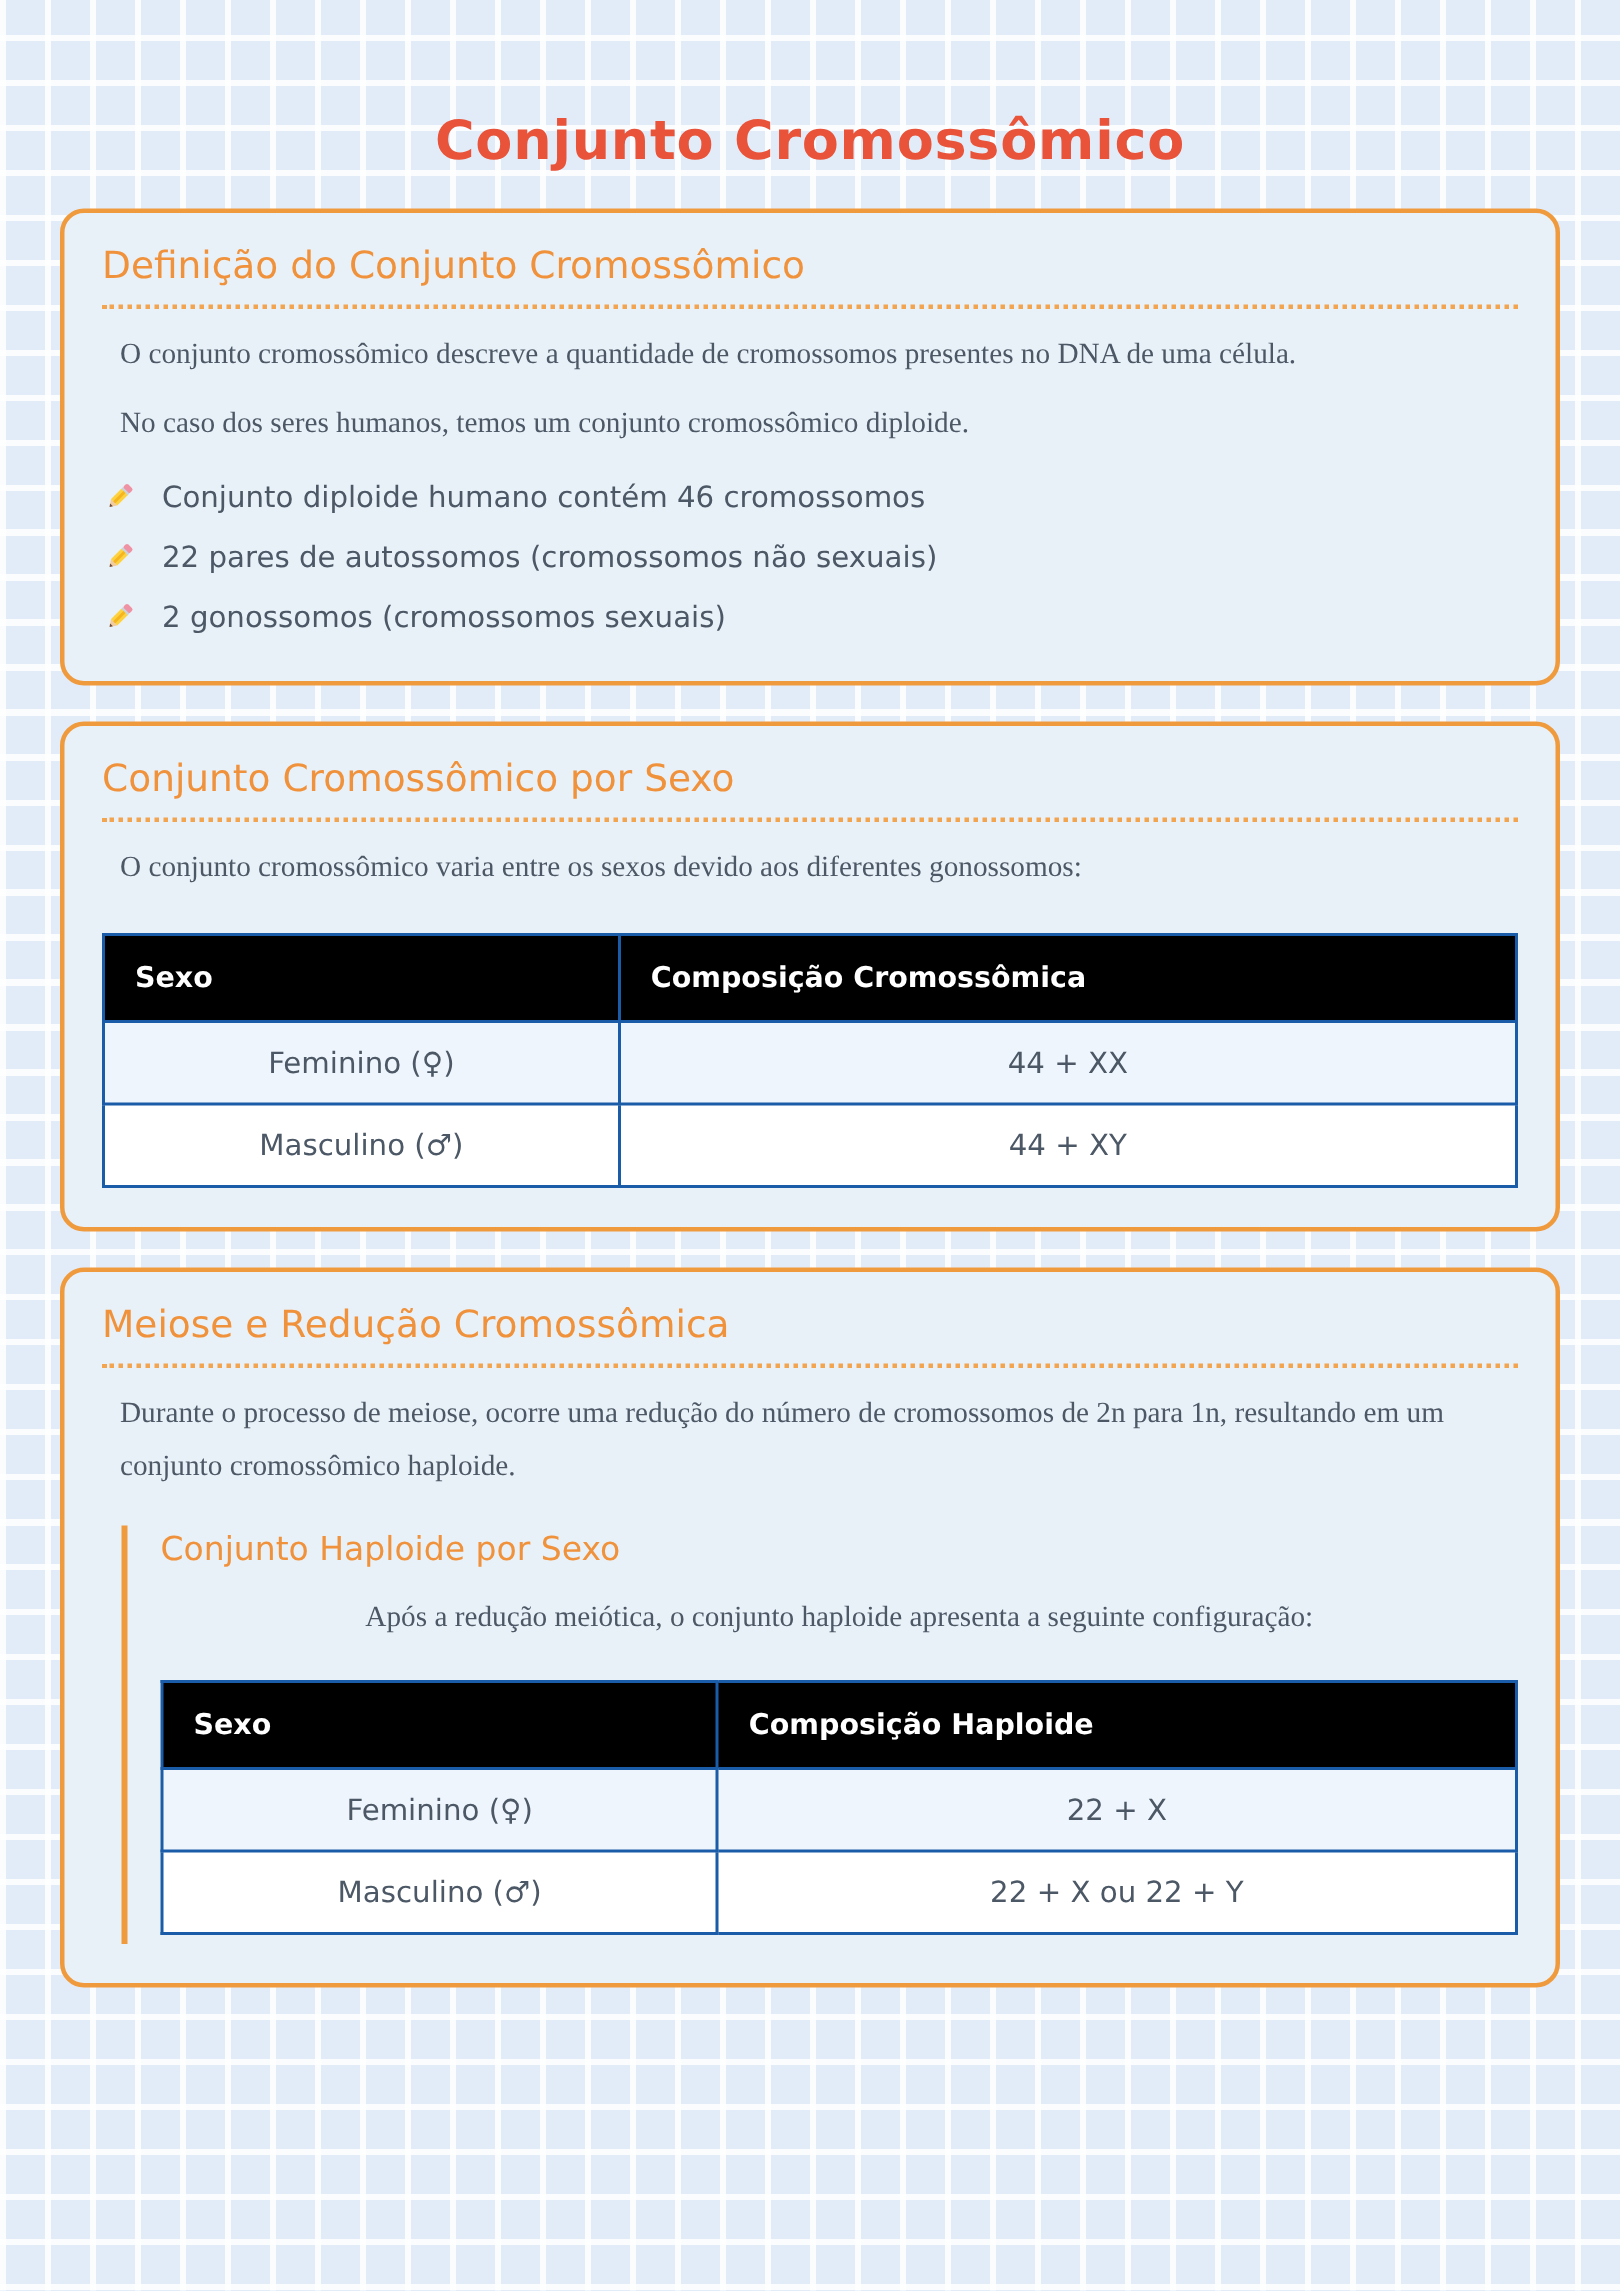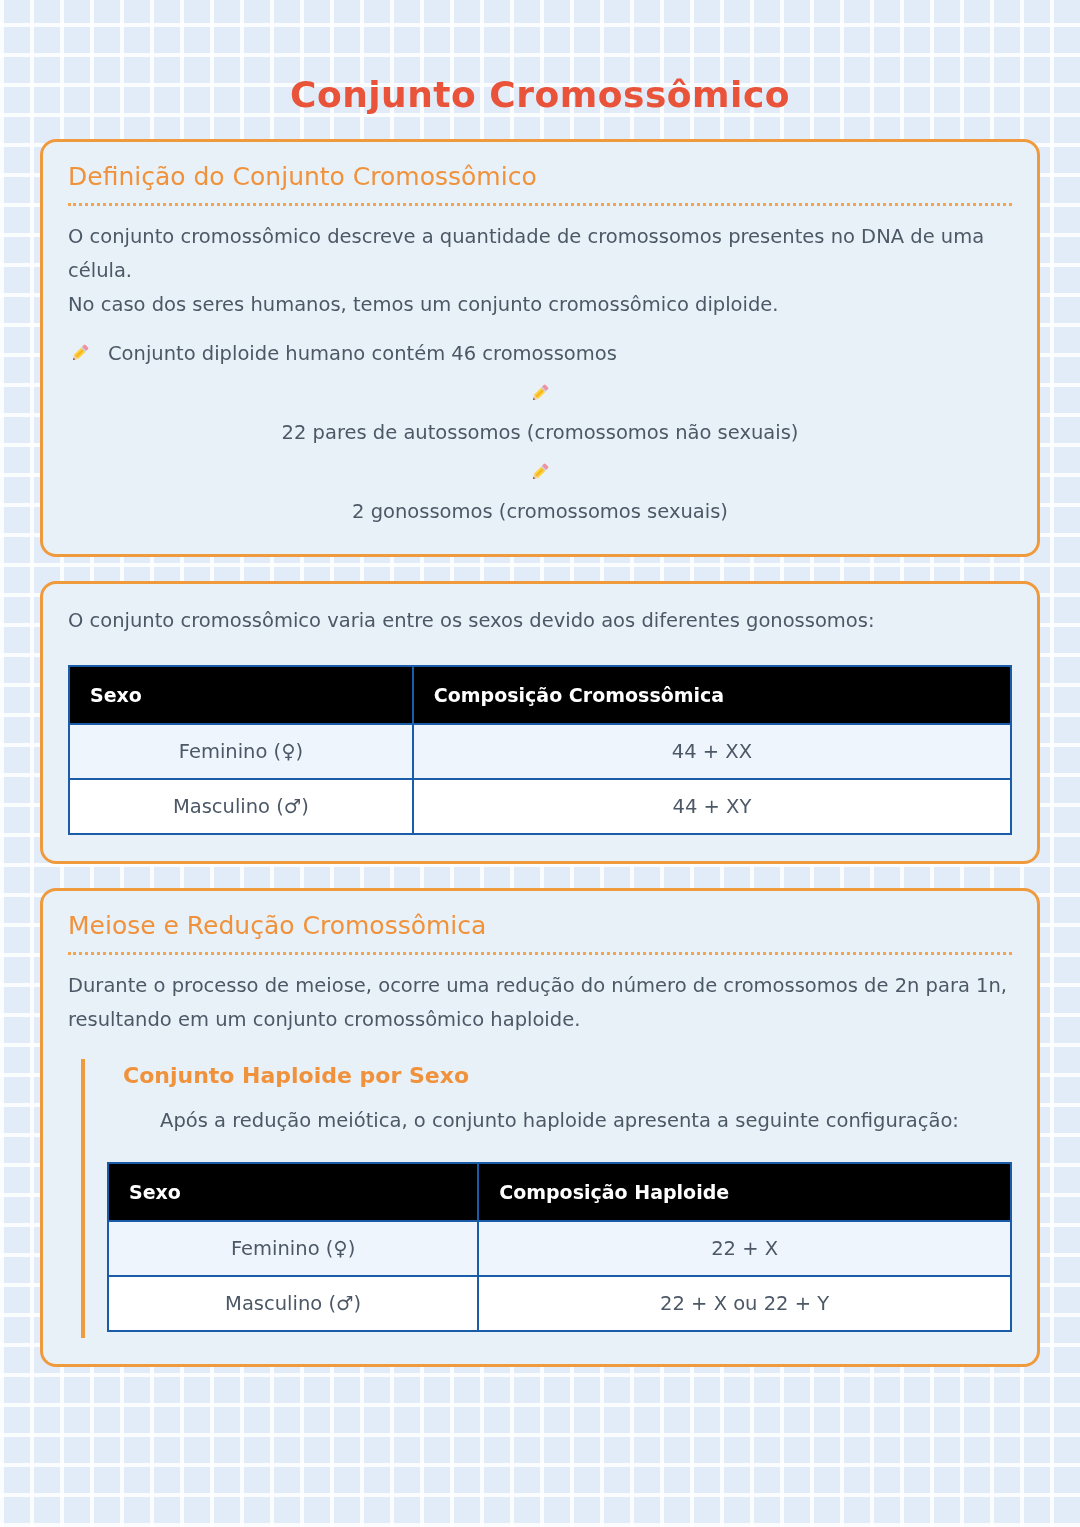--- a/index.html
+++ b/index.html
@@ -23,27 +23,27 @@
     background: #E9F1F8;
     border: 3px solid #F09A3E;
     border-radius: 16px;
     padding: 20px 25px 26px;
   }
   .card-heading {
     margin: 0 0 14px; padding-bottom: 12px;
     color: #F0923B; font-size: 25px; font-weight: normal;
     border-bottom: 3px dotted #F2A44E;
   }
-  .body-text { margin: 0; font-size: 19.5px; line-height: 1.75; }
+  .body-text { margin: 12px; font-size: 19.5px; line-height: 1.75; font-family: Liberation Serif, serif; }
   .bullet-list { list-style: none; margin: 14px 0 0; padding: 0; }
   .bullet-item {
     display: flex; align-items: center; gap: 16px;
     padding: 5px 0; font-size: 19.5px;
   }
-  .bullet-item + .bullet-item { margin-top: 6px; flex-direction: column; }
+  .bullet-item + .bullet-item { margin-top: 6px; }
   .icon-wrap { flex: 0 0 auto; display: inline-flex; }
   .icon-wrap svg { display: block; }
 
   .data-table {
     width: 100%; border-collapse: collapse;
     margin-top: 26px; background: #fff;
     border: 2px solid #1A5CA8;
   }
   .data-table th, .data-table td { border: 2px solid #1A5CA8; }
   .data-table th {
@@ -59,22 +59,22 @@
   .data-table tbody tr:nth-child(2) { background: #FFFFFF; }
   .col-narrow-1 { width: 36.5%; }
   .col-narrow-2 { width: 41%; }
 
   .subsection {
     margin: 22px 0 0 13px;
     border-left: 4px solid #F09A3E;
     padding: 2px 0 6px 22px;
   }
   .subsection-heading {
-    margin: 2px 16px 0;
-    color: #F0923B; font-size: 22px; font-weight: bold;
+    margin: 2px 0 0;
+    color: #F0923B; font-size: 22px; font-weight: normal;
   }
   .subsection .body-text { margin-top: 16px; text-align: center; }
   .subsection .data-table { margin-top: 24px; }
 </style>
 </head>
 <body>
 
 <div>
 
   <h1 class="page-title">Conjunto Cromossômico</h1>
@@ -126,20 +126,21 @@
               <polygon points="2.2,12 4,10.7 4,13.3" fill="#6D4C41"></polygon>
             </g>
           </svg>
         </span>
         <span>2 gonossomos (cromossomos sexuais)</span>
       </li>
     </ul>
   </section>
 
   <section class="card">
+    <h2 class="card-heading">Conjunto Cromossômico por Sexo</h2>
     <p class="body-text">O conjunto cromossômico varia entre os sexos devido aos diferentes gonossomos:</p>
     <table class="data-table">
       <thead>
         <tr>
           <th class="col-narrow-1">Sexo</th>
           <th>Composição Cromossômica</th>
         </tr>
       </thead>
       <tbody>
         <tr>

